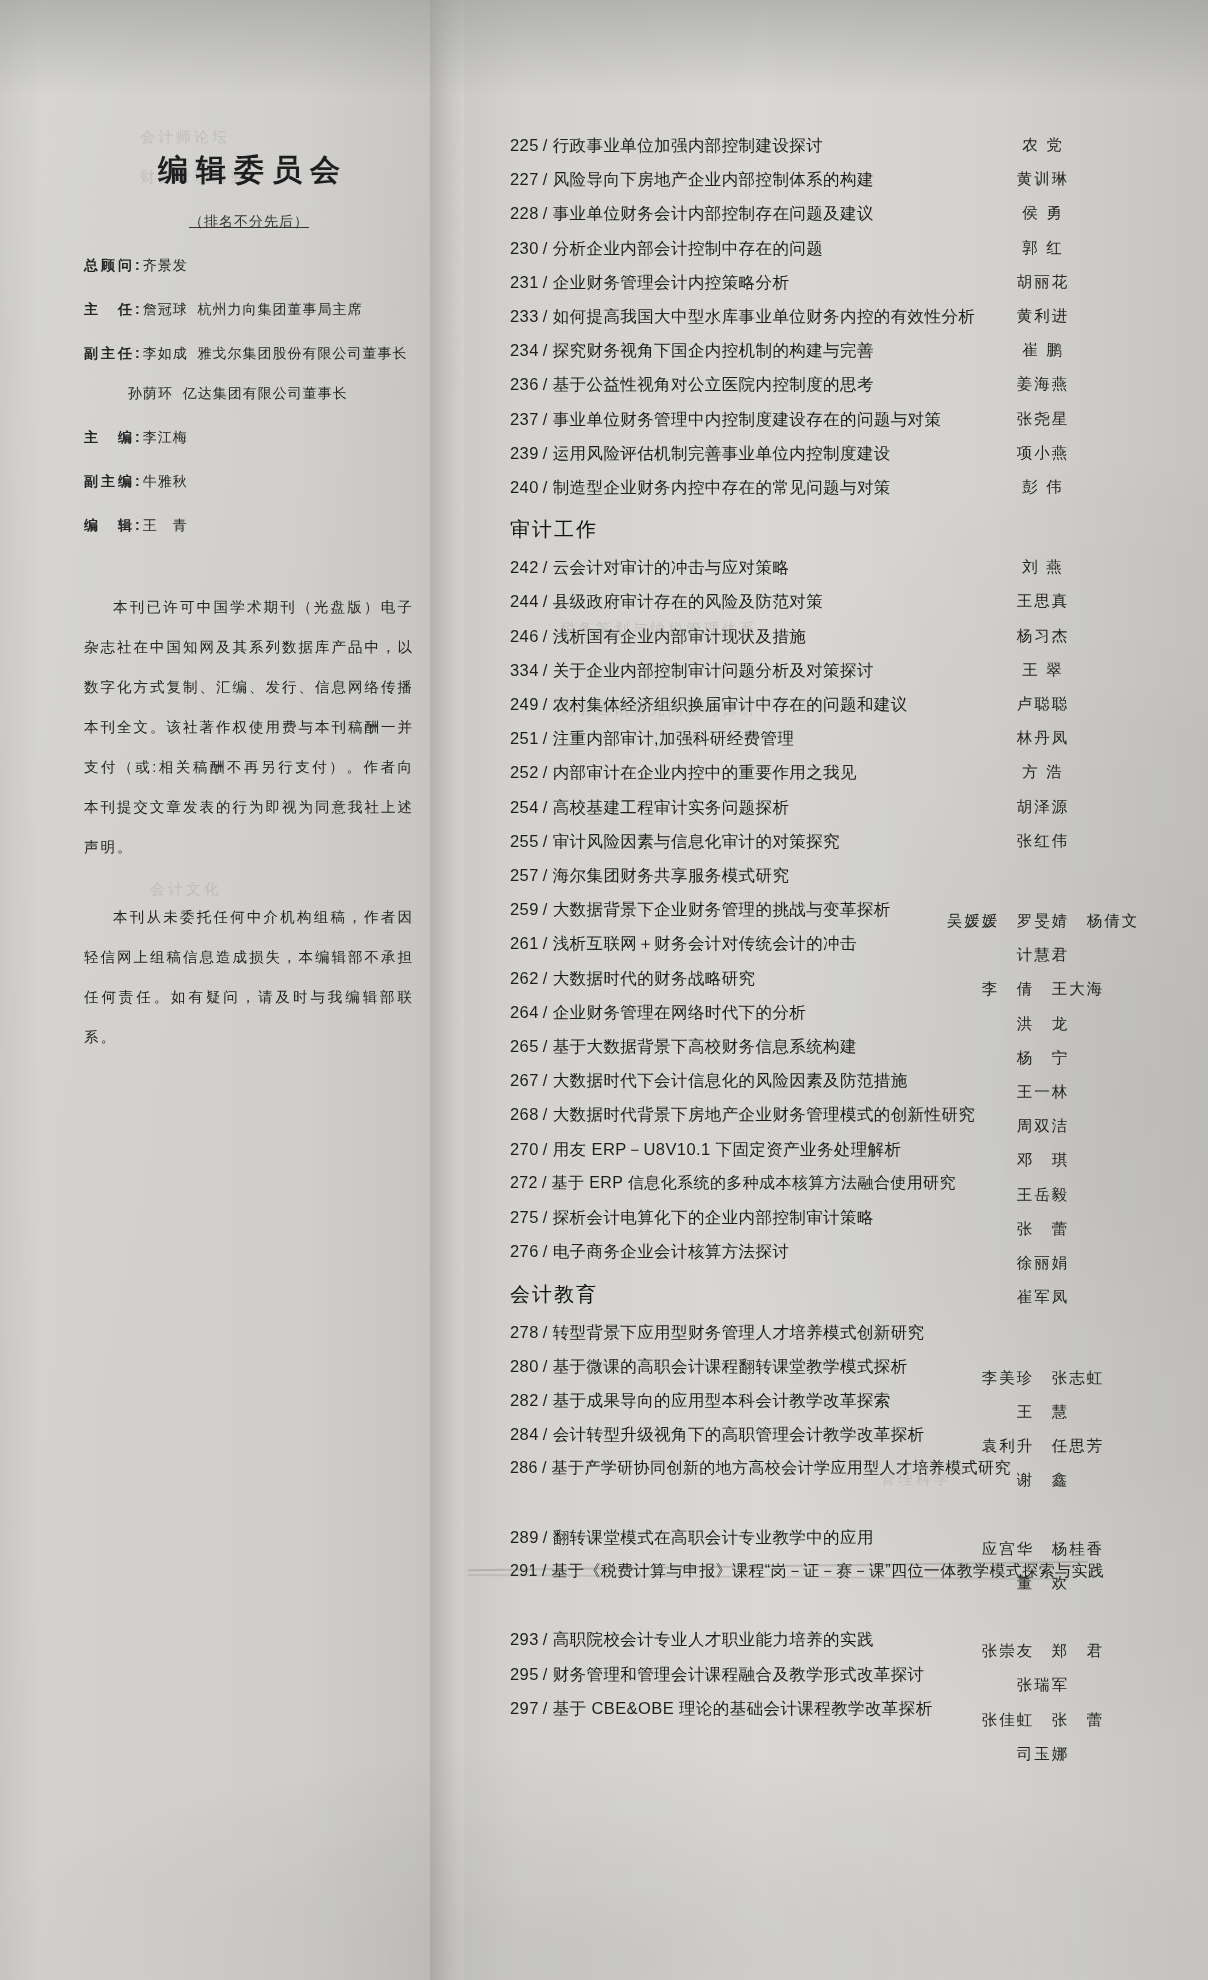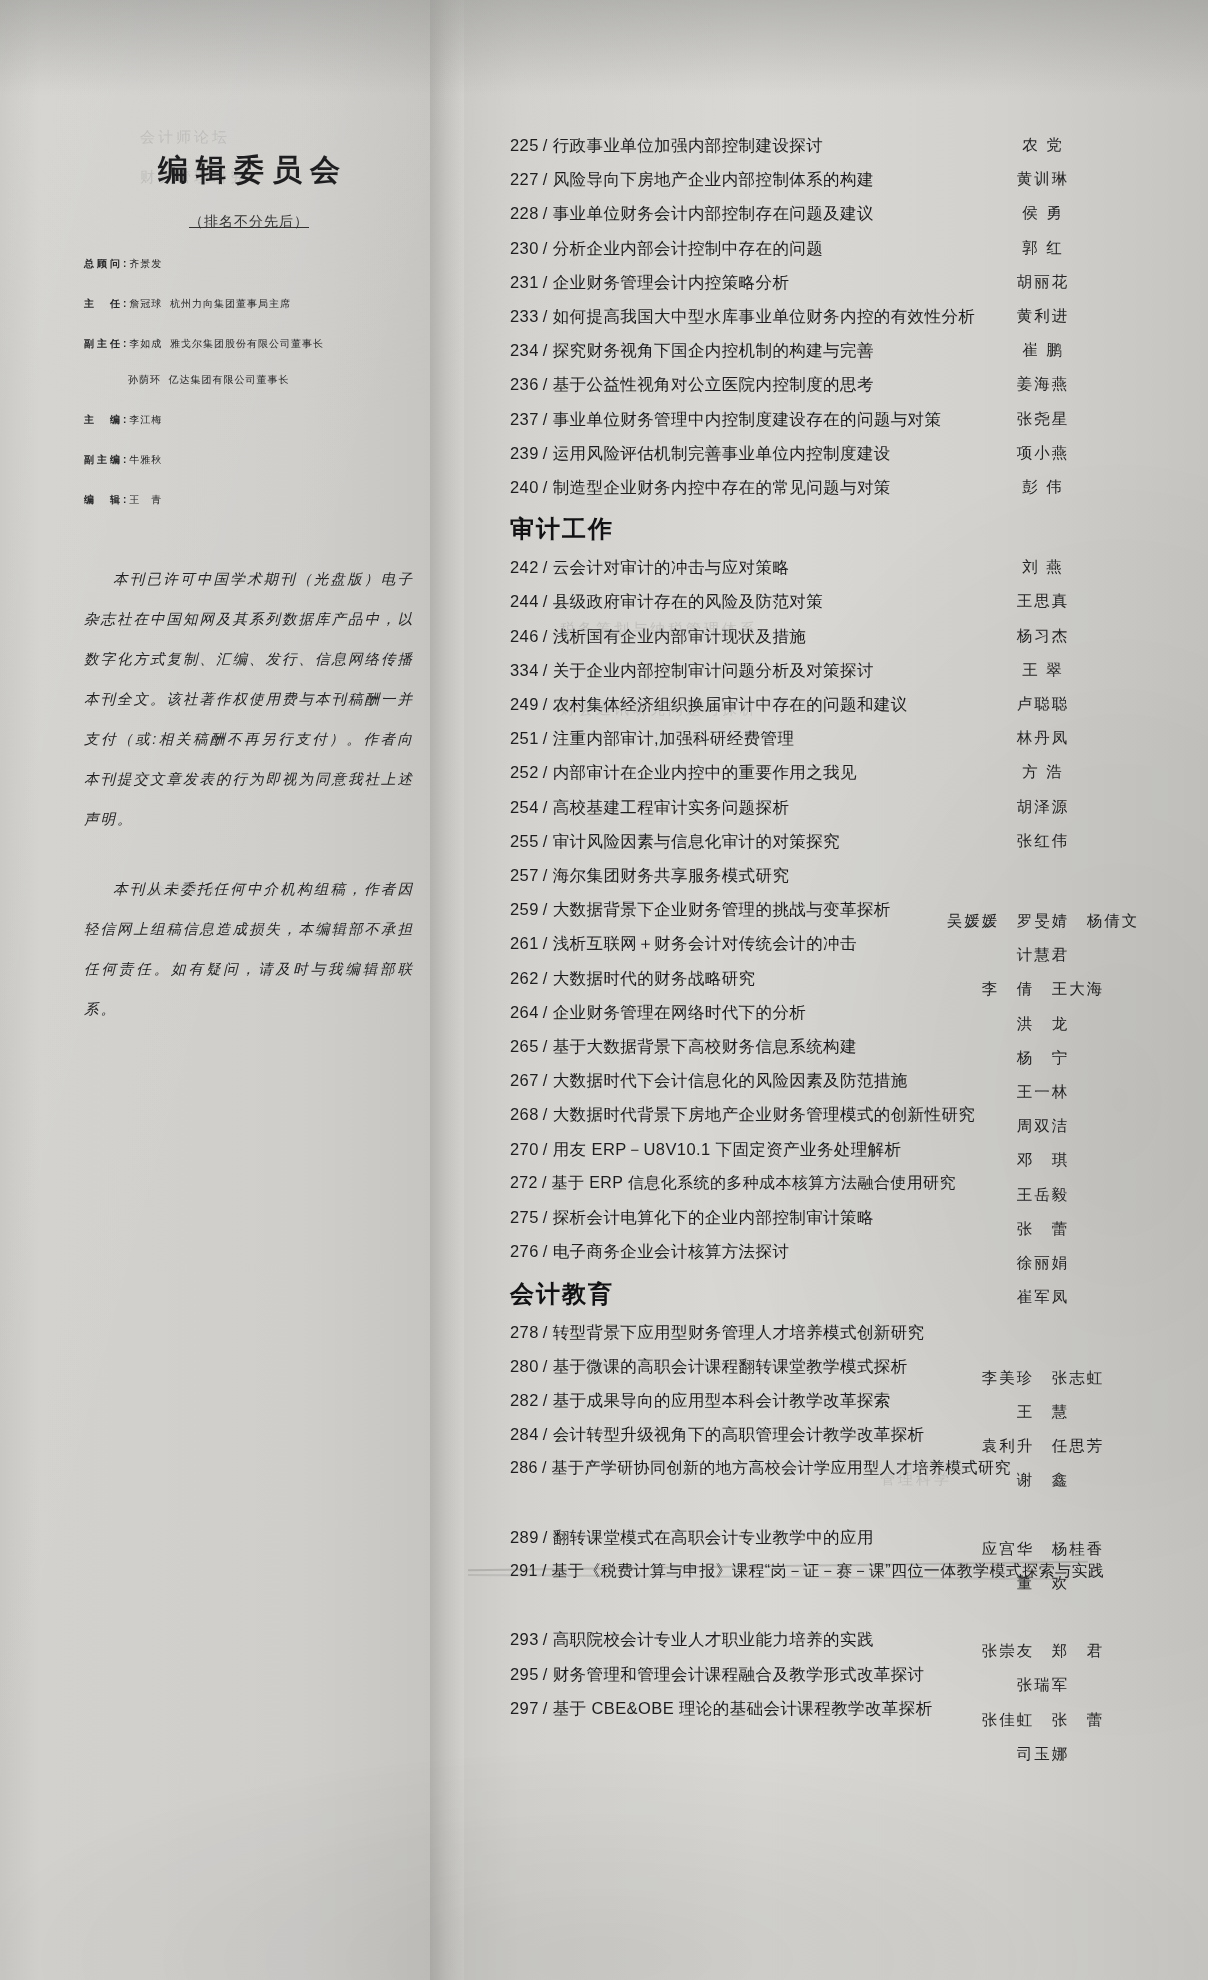--- a/index.html
+++ b/index.html
@@ -68,59 +68,58 @@
   }
   #board-note {
     text-align: center;
     font-size: 14px;
     margin-top: 22px;
     color: #333;
     letter-spacing: 1px;
     text-decoration: underline;
   }
   .board-row {
-    font-size: 10px;
+    font-size: 14px;
     margin-top: 26px;
     letter-spacing: 1px;
     color: #262628;
     white-space: nowrap;
   }
   .board-row.indent { padding-left: 44px; margin-top: 22px; }
   .board-role { font-weight: bold; letter-spacing: 3px; }
 
   #statement {
     margin-top: 52px;
     font-size: 14.5px;
     line-height: 40px;
     letter-spacing: 2px;
     text-align: justify;
     color: #232325;
-    font-style: italic;
   }
   #statement p { margin: 0 0 30px 0; text-indent: 2em; }
 
   
   #toc {
     position: absolute;
     left: 470px;
     top: 128px;
     width: 590px;
     margin-left: 40px;
   }
   .toc-entry {
     font-size: 16.5px;
     line-height: 34.2px;
     color: #1d1d1f;
     letter-spacing: 0.4px;
     white-space: nowrap;
   }
   .toc-entry .pg { margin-right: 4px; }
   .sect-head {
-    font-size: 24px;
-    font-weight: bold;
+    font-size: 20px;
+    font-weight: normal;
     color: #121214;
     letter-spacing: 2px;
     margin-top: 10px;
     margin-bottom: 6px;
     line-height: 30px;
   }
   .toc-entry.wide { font-size: 16px; }
 
   
   #authors {

